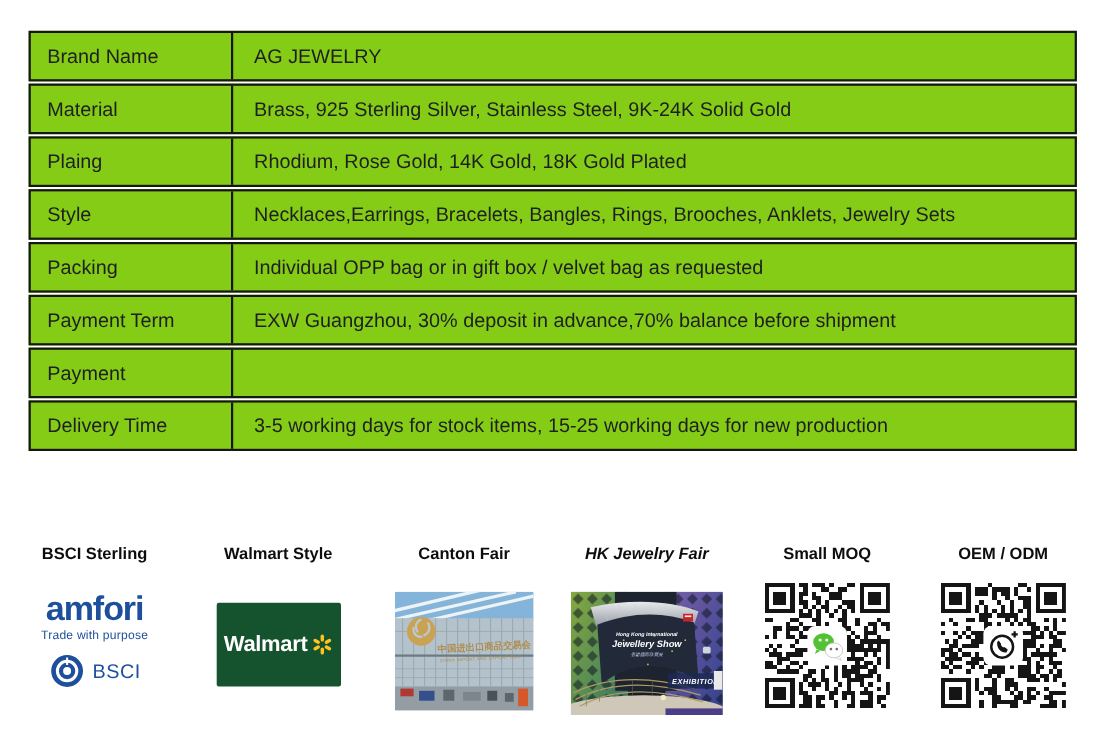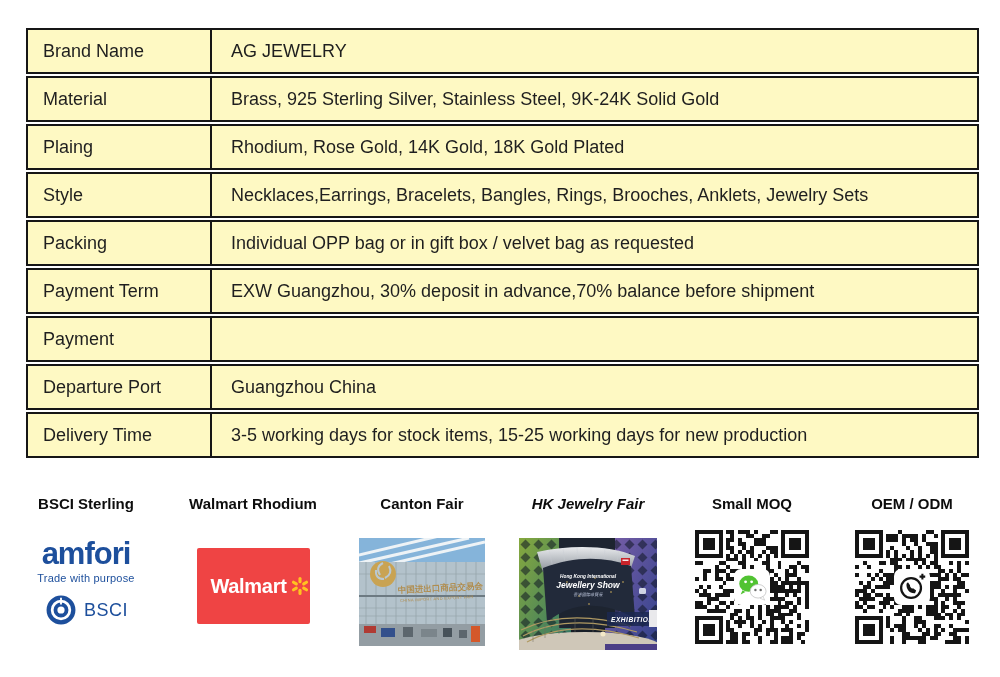--- a/index.html
+++ b/index.html
@@ -2,38 +2,38 @@
 <html><head>
 <meta charset="utf-8">
 <style>
   html,body{margin:0;padding:0;}
   body{
     width:1000px;height:677px;background:#ffffff;position:relative;overflow:hidden;
     font-family:"Liberation Sans","DejaVu Sans",sans-serif;color:#1f1f1f;
   }
   
   .spec-table{position:absolute;left:26px;top:28px;width:953px;display:flex;flex-direction:column;gap:2px;}
-  .spec-row{display:flex;border:2px solid #161616;height:46px;box-sizing:border-box;background:#fef9c3;}
+  .spec-row{display:flex;border:2px solid #161616;height:46px;box-sizing:border-box;background:#84cc16;}
   .spec-label{flex:0 0 184px;width:184px;box-sizing:border-box;border-right:2px solid #161616;
     display:flex;align-items:center;padding-left:15px;font-size:18px;white-space:nowrap;}
   .spec-value{flex:1;display:flex;align-items:center;padding-left:19px;font-size:18px;white-space:nowrap;overflow:hidden;}
   
   .badges{position:absolute;left:0;top:495px;width:1000px;height:180px;}
   .badge-col{position:absolute;text-align:center;}
   .badge-label{font-weight:bold;font-size:15px;color:#0d0d0d;white-space:nowrap;}
   .badge-art{display:flex;justify-content:center;}
   
   .amfori-art{margin-top:26px;flex-direction:column;align-items:center;}
   .amfori-word{font-size:31px;font-weight:bold;color:#1d4f9c;letter-spacing:-1px;line-height:1;}
   .amfori-tag{font-size:11px;color:#1d4f9c;margin-top:3px;letter-spacing:0.2px;}
   .bsci-row{display:flex;align-items:center;justify-content:center;gap:6px;margin-top:9px;}
   .bsci-text{font-size:18px;color:#1d4f9c;letter-spacing:0.5px;}
   
-  .walmart-box{margin-top:36px;width:113px;height:76px;background:#ef4444;border-radius:2px;
-    display:flex;align-items:center;justify-content:flex-end;gap:3px;}
+  .walmart-box{margin-top:36px;width:113px;height:76px;background:#14532d;border-radius:2px;
+    display:flex;align-items:center;justify-content:center;gap:3px;}
   .walmart-word{color:#fff;font-weight:bold;font-size:20px;letter-spacing:-0.3px;}
   
   .photo{margin-top:26px;display:block;}
   .qr-wrap{margin-top:18px;position:relative;width:114px;height:114px;display:inline-block;}
   .qr-wrap svg.qr{display:block;}
   .qr-icon{position:absolute;left:39px;top:39px;width:36px;height:36px;background:#fff;border-radius:7px;
     display:flex;align-items:center;justify-content:center;}
 </style>
 </head>
 <body>
@@ -58,24 +58,20 @@
   <div class="spec-row">
     <div class="spec-label">Packing</div>
     <div class="spec-value">Individual OPP bag or in gift box / velvet bag as requested</div>
   </div>
   <div class="spec-row">
     <div class="spec-label">Payment Term</div>
     <div class="spec-value">EXW Guangzhou, 30% deposit in advance,70% balance before shipment</div>
   </div>
   <div class="spec-row">
     <div class="spec-label">Payment</div>
-  </div>
-  <div class="spec-row">
-    <div class="spec-label">Departure Port</div>
-    <div class="spec-value">Guangzhou China</div>
   </div>
   <div class="spec-row">
     <div class="spec-label">Delivery Time</div>
     <div class="spec-value">3-5 working days for stock items, 15-25 working days for new production</div>
   </div>
 </div>
 
 <div class="badges">
 
   <div class="badge-col" style="left:20px;width:132px;">
@@ -88,21 +84,21 @@
           <circle cx="20" cy="20" r="14.5" fill="none" stroke="#1d4f9c" stroke-width="5"></circle>
           <circle cx="20" cy="20" r="6.5" fill="none" stroke="#1d4f9c" stroke-width="4.5"></circle>
           <path d="M20 13.5 L20 5.5" stroke="#ffffff" stroke-width="2.2"></path>
         </svg>
         <span class="bsci-text">BSCI</span>
       </div>
     </div>
   </div>
 
   <div class="badge-col" style="left:188px;width:130px;">
-    <div class="badge-label">Walmart Rhodium</div>
+    <div class="badge-label">Walmart Style</div>
     <div class="badge-art">
       <div class="walmart-box">
         <span class="walmart-word">Walmart</span>
         <svg width="20" height="20" viewBox="-11 -11 22 22">
           <g fill="#ffc220">
             <rect x="-1.7" y="-10" width="3.4" height="7" rx="1.7"></rect>
             <rect x="-1.7" y="3" width="3.4" height="7" rx="1.7"></rect>
             <rect x="-1.7" y="-10" width="3.4" height="7" rx="1.7" transform="rotate(60)"></rect>
             <rect x="-1.7" y="3" width="3.4" height="7" rx="1.7" transform="rotate(60)"></rect>
             <rect x="-1.7" y="-10" width="3.4" height="7" rx="1.7" transform="rotate(-60)"></rect>

